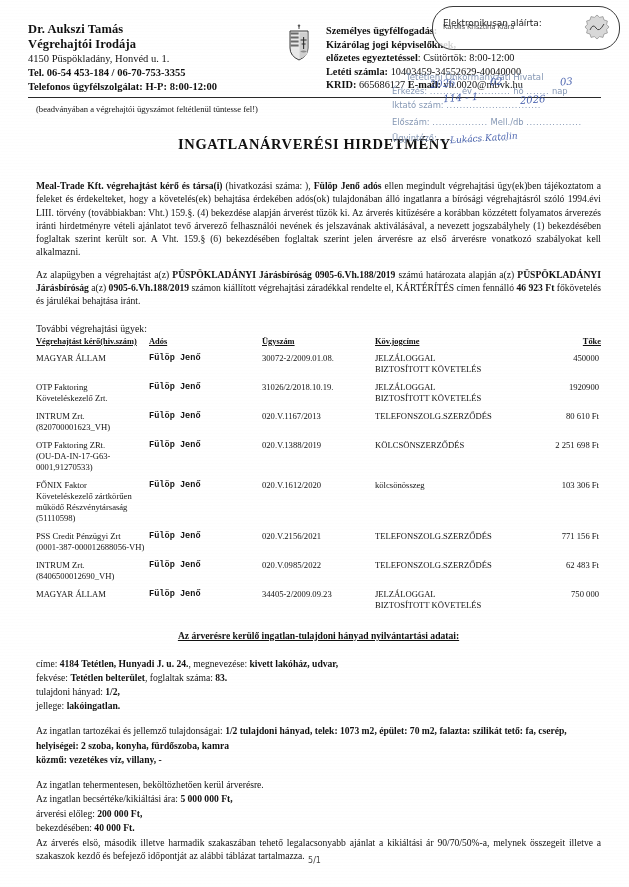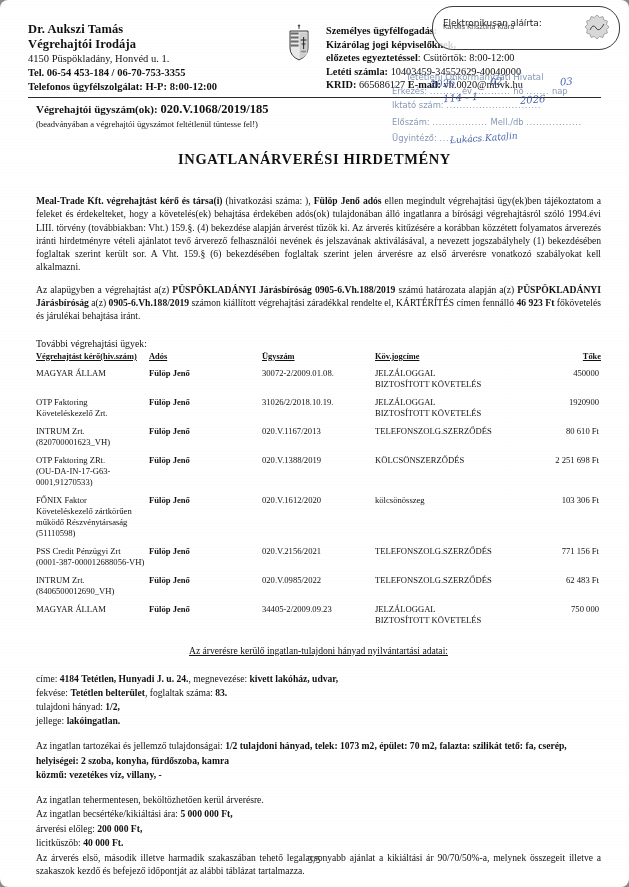--- a/index.html
+++ b/index.html
@@ -9,21 +9,20 @@
   }
   .page {
     position: relative;
     width: 629px;
     height: 887px;
     background: #ffffff;
     overflow: hidden;
     font-family: "Liberation Serif", "DejaVu Serif", serif;
     color: #111111;
     box-sizing: border-box;
-    border-radius: 8px;
   }
   
   .page::after{
     content:"";
     position:absolute; inset:0;
     pointer-events:none;
     background:
       repeating-linear-gradient(0deg, rgba(0,0,0,0.012) 0px, rgba(0,0,0,0.012) 1px, rgba(0,0,0,0) 1px, rgba(0,0,0,0) 3px);
     opacity:.55;
   }
@@ -212,29 +211,29 @@
     vertical-align: bottom;
     margin-left: 39px;
   }
   table.cases th.num, table.cases td.num { text-align: right; }
   table.cases td {
     vertical-align: top;
     padding: 0 4px 7px 0;
     line-height: 11px;
   }
   table.cases td.creditor { width: 184px; margin-top: 40px; }
-  table.cases td.debtor { width: 88px; font-weight: bold; }
+  table.cases td.debtor { width: 88px; font-weight: bold; font-family: Liberation Mono, monospace; }
   table.cases td.caseno { width: 104px; }
   table.cases td.title { width: 138px; }
   table.cases td.num { width: 66px; padding-right: 2px; }
   .sub { display: block; }
 
   .subtitle-underline {
     text-align: center;
-    font-weight: normal;
+    font-weight: bold;
     font-size: 9.6px;
     text-decoration: underline;
     margin: 12px 0 16px 0;
   }
 
   .lines { font-size: 9.6px; line-height: 14.2px; }
   .lines .gap { height: 11px; }
   .pageno {
     position: absolute;
     left: 0; right: 0;
@@ -319,24 +318,20 @@
   </div>
 
   <span class="ink" style="left:430px; top:78px;">2026</span>
   <span class="ink" style="left:490px; top:76px;">02</span>
   <span class="ink" style="left:560px; top:76px;">03</span>
   <span class="ink" style="left:443px; top:92px;">114 - 1</span>
   <span class="ink" style="left:520px; top:94px;">2026</span>
   <span class="ink" style="left:450px; top:133px; font-size:9px;">Lukács Katalin</span>
 
   <div class="casebox">
-    <div class="case-no">
-      <span>Végrehajtói ügyszám(ok):</span>
-      <span class="big">020.V.1068/2019/185</span>
-    </div>
     <div class="case-note">(beadványában a végrehajtói ügyszámot feltétlenül tüntesse fel!)</div>
   </div>
 
 
   <div class="doc-title">INGATLANÁRVERÉSI HIRDETMÉNY</div>
 
   <div class="body">
 
     <div class="para">
       <span class="b">Meal-Trade Kft. végrehajtást kérő és társa(i)</span><span> (hivatkozási száma: ),</span>
@@ -442,22 +437,22 @@
       <div class="b">közmű: vezetékes víz, villany, -</div>
       <div class="gap"></div>
       <div>Az ingatlan tehermentesen, beköltözhetően kerül árverésre.</div>
       <div>
         <span>Az ingatlan becsértéke/kikiáltási ára:  </span><span class="b">5 000 000 Ft,</span>
       </div>
       <div>
         <span>árverési előleg: </span><span class="b">200 000 Ft,</span>
       </div>
       <div>
-        <span>licitküszöb: </span><span class="b">40 000 Ft.</span>
+        <span>bekezdésében: </span><span class="b">40 000 Ft.</span>
       </div>
     </div>
 
     <div class="para" style="margin-top:1px;">Az árverés elsö, második illetve harmadik szakaszában tehető legalacsonyabb ajánlat a kikiáltási ár 90/70/50%-a, melynek összegeit illetve a szakaszok kezdő és befejező időpontját az alábbi táblázat tartalmazza.</div>
 
   </div>
 
-  <div class="pageno">3/5</div>
+  <div class="pageno">5/1</div>
 </div>
 
 </body></html>

